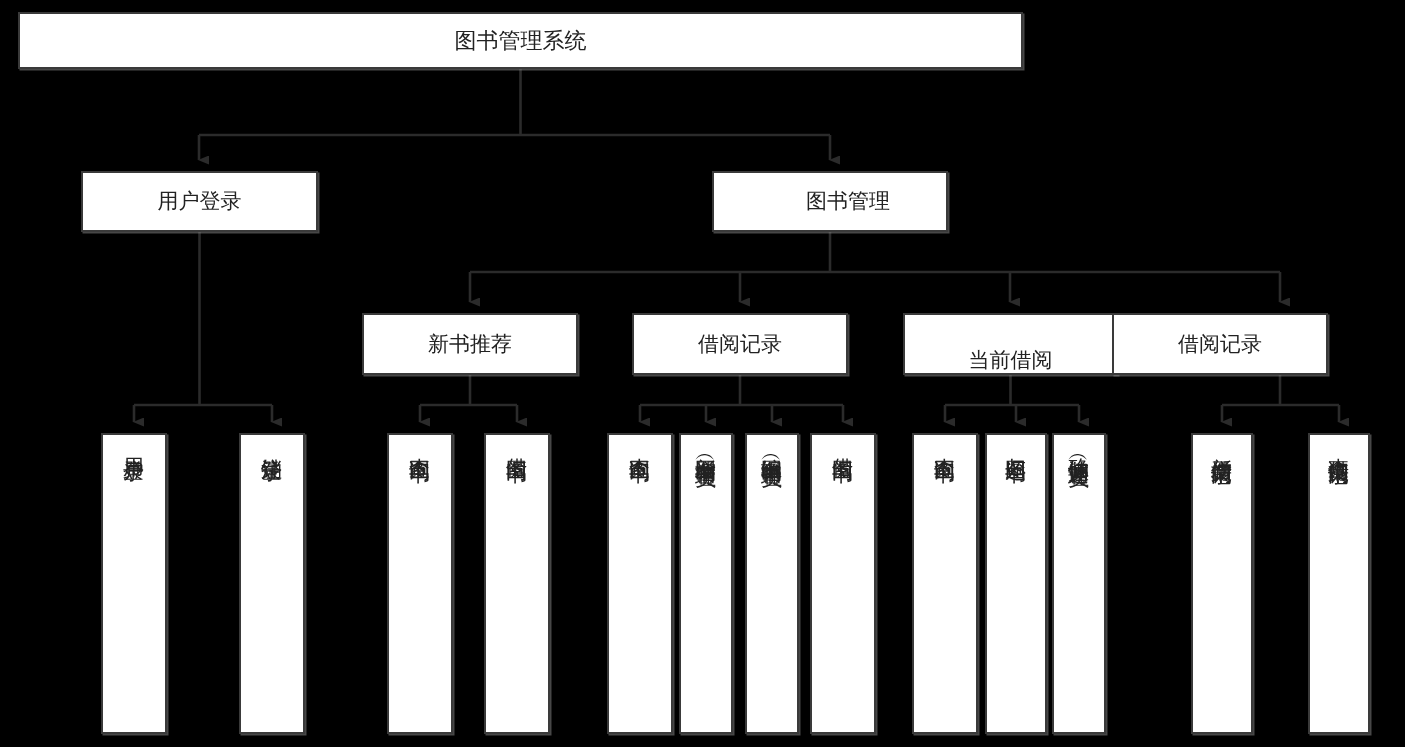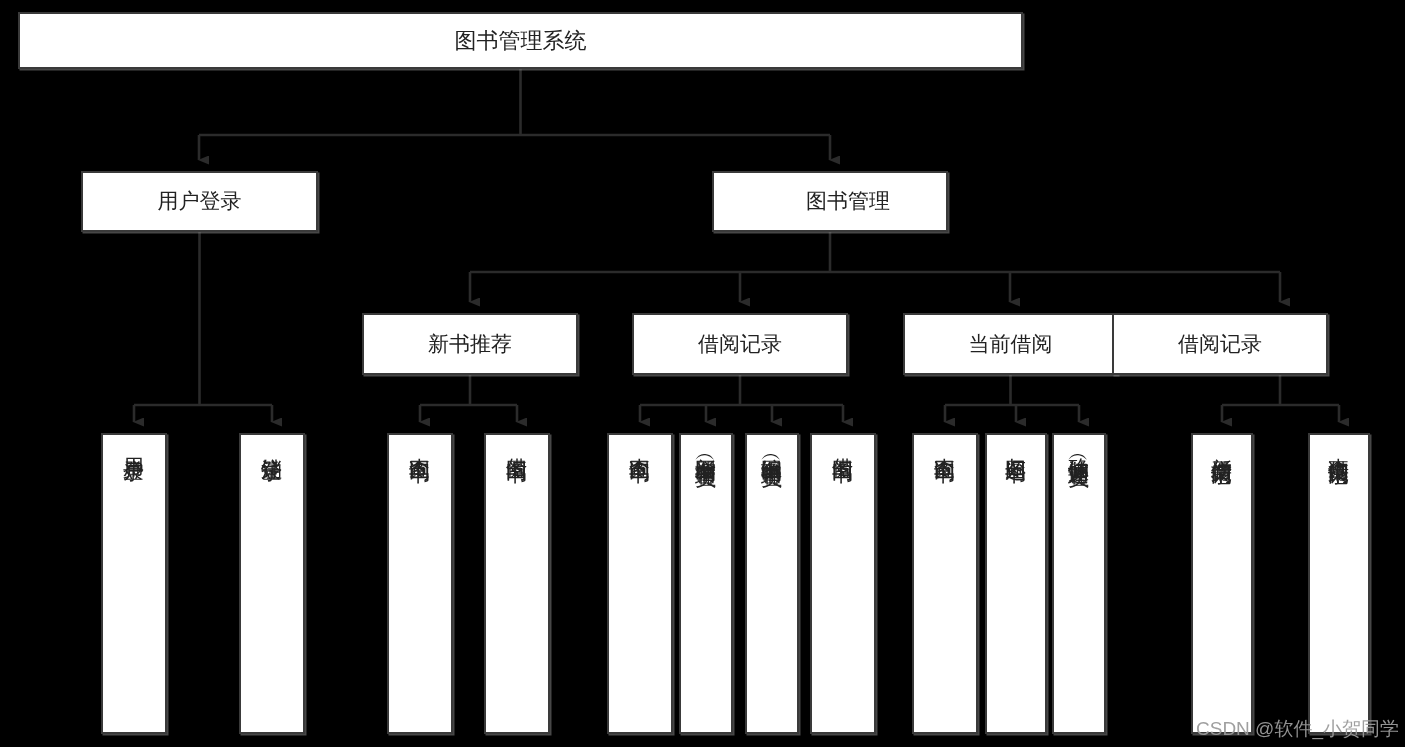--- a/index.html
+++ b/index.html
@@ -131,21 +131,21 @@
         <span class="node-label">图书管理</span>
       </div>
     </div>
   <div id="level3-container">
       <div class="node h" id="n-new-book-recommend" style="left: 362px; top: 313px; width: 216px; height: 62px; align-items: center;">
         <span class="node-label">新书推荐</span>
       </div>
       <div class="node h" id="n-book-borrow" style="left: 632px; top: 313px; width: 216px; height: 62px;">
         <span class="node-label">借阅记录</span>
       </div>
-      <div class="node h" id="n-current-borrow" style="left: 903px; top: 313px; width: 215px; height: 62px;">
+      <div class="node h" id="n-current-borrow" style="left: 903px; top: 313px; width: 215px; height: 62px; align-items: flex-end;">
         <span class="node-label">当前借阅</span>
       </div>
       <div class="node h" id="n-borrow-record" style="left: 1112px; top: 313px; width: 216px; height: 62px;">
         <span class="node-label">借阅记录</span>
       </div>
     </div>
   <div id="leaves-container">
       <div class="node v" id="n-leaf-user-login" style="left: 101px; top: 433px; width: 66px; height: 301px;">
         <span class="node-label">用户登录</span>
       </div>
@@ -180,14 +180,13 @@
         <span class="node-label">确认归还（管理员）</span>
       </div>
       <div class="node v" id="n-leaf-add-record" style="left: 1191px; top: 433px; width: 62px; height: 301px;">
         <span class="node-label">新增借阅记录</span>
       </div>
       <div class="node v" id="n-leaf-query-record" style="left: 1308px; top: 433px; width: 62px; height: 301px;">
         <span class="node-label">查询借阅记录</span>
       </div>
     </div>
 
-  <div class="watermark" style="left: 1196px; top: 716px;">CSDN @软件_小贺同学</div>
 </div>
 
 </body></html>

